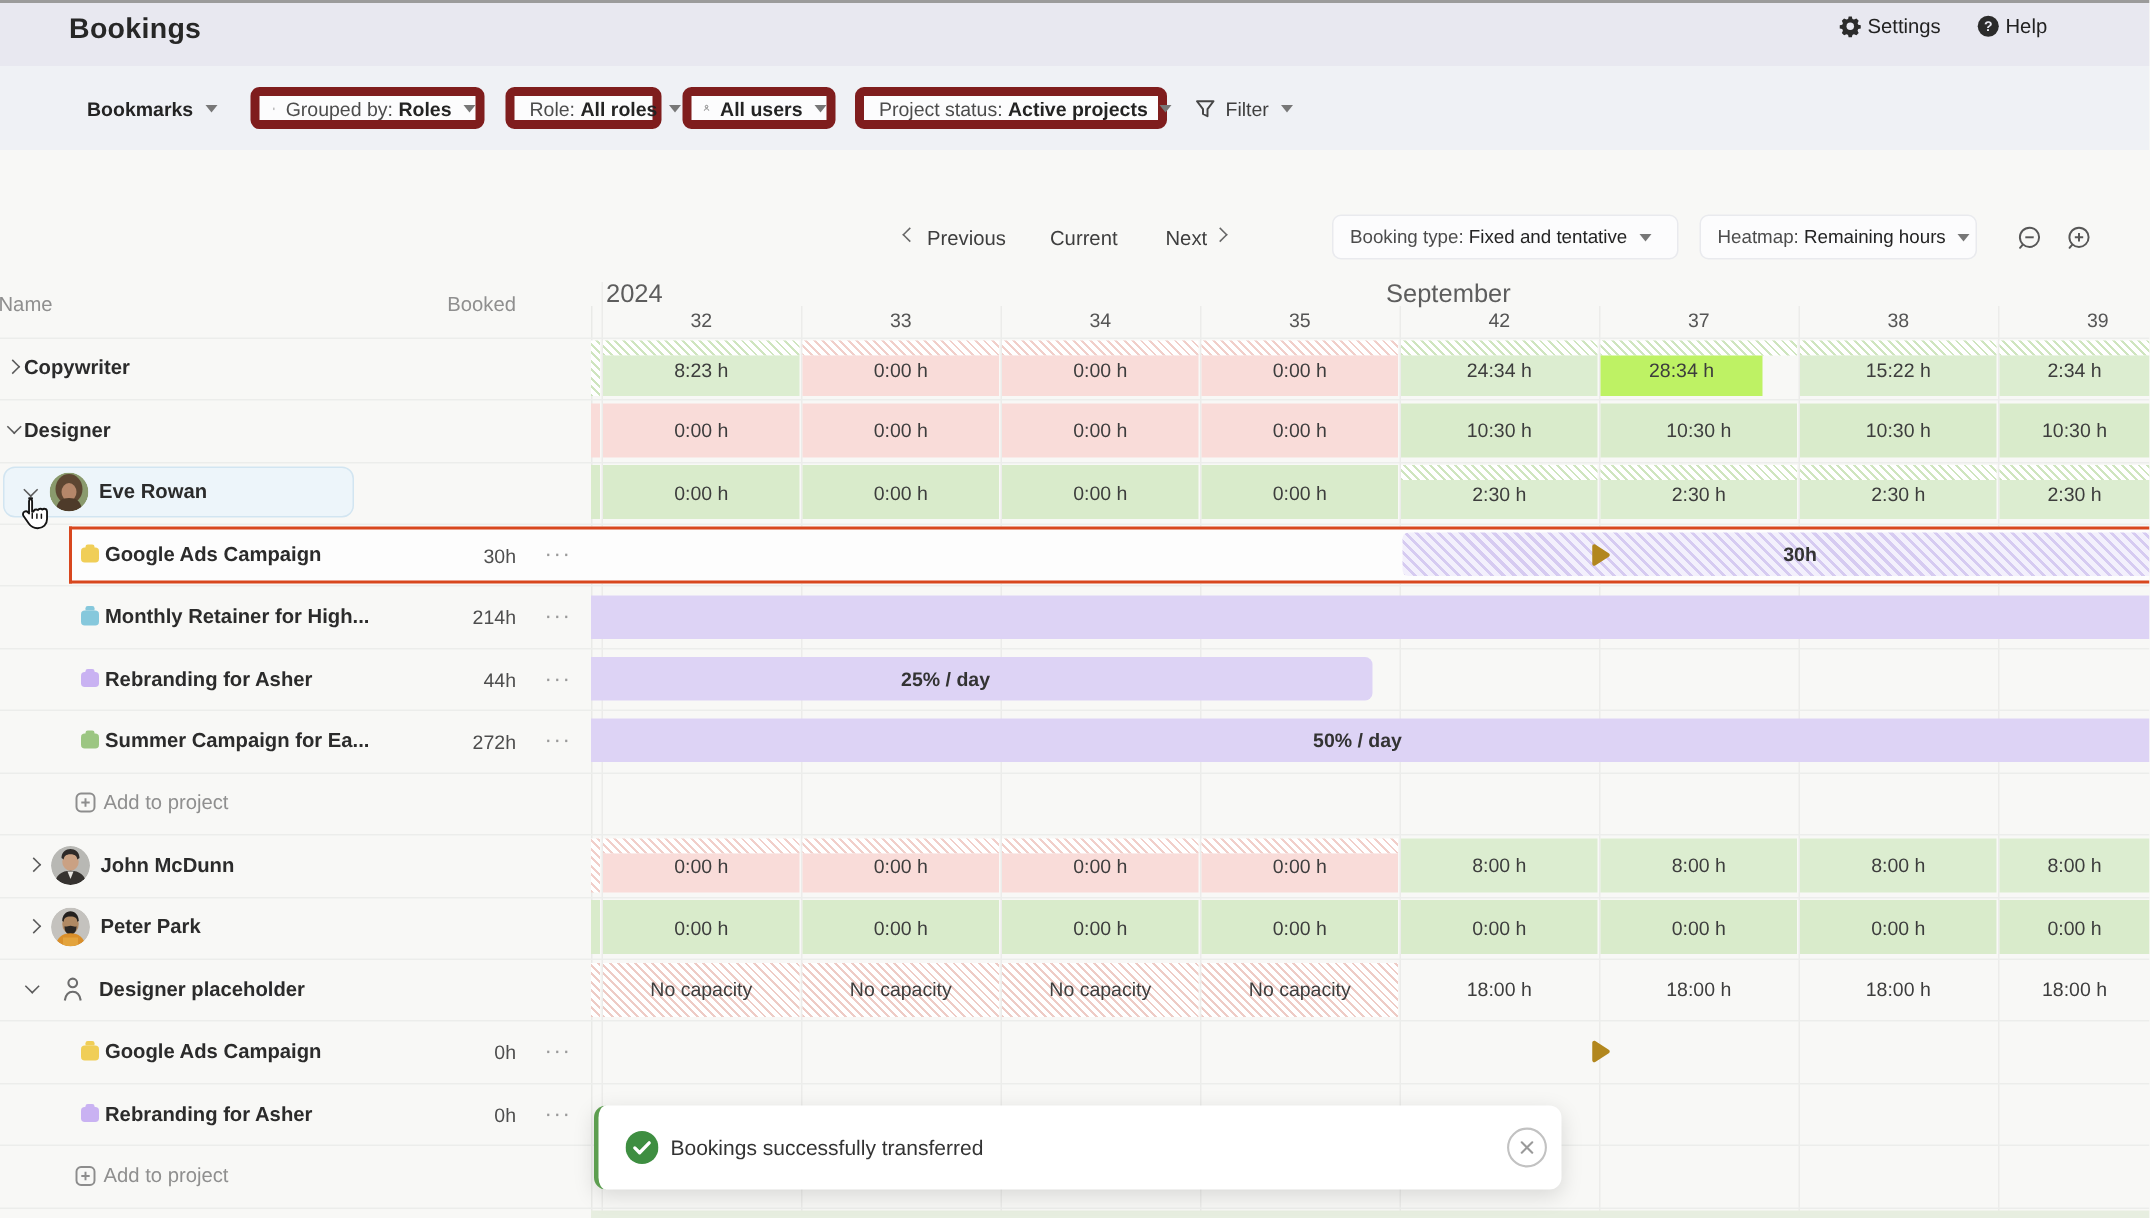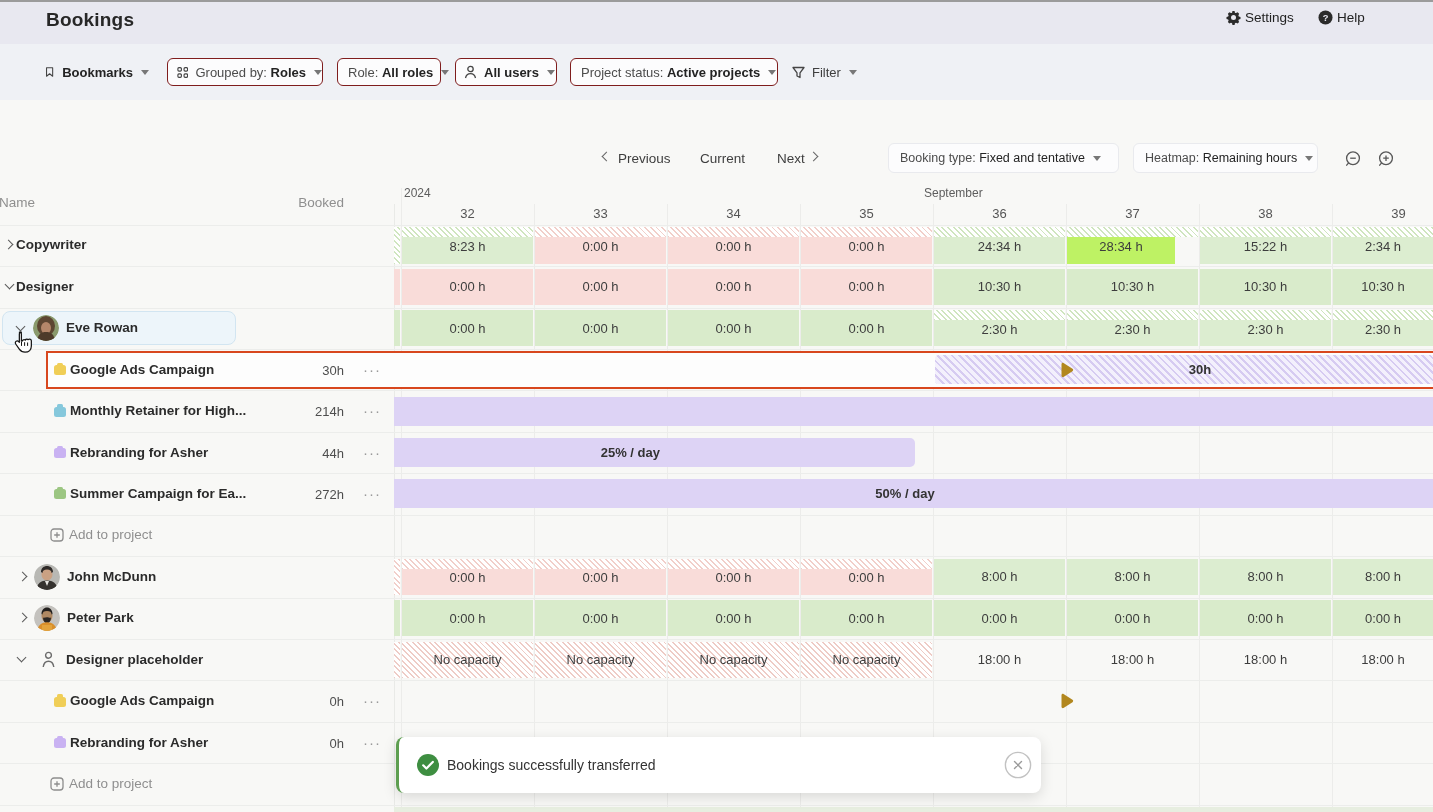--- a/index.html
+++ b/index.html
@@ -2,28 +2,28 @@
 <html><head><meta charset="utf-8"><style>
 *{margin:0;padding:0;box-sizing:border-box;}
 html,body{width:1433px;height:812px;overflow:hidden;}
 body{font-family:"Liberation Sans",sans-serif;background:#f8f8f6;position:relative;}
 .abs{position:absolute;}
 .topline{left:0;top:0;width:1433px;height:2px;background:#9b9b9b;}
 .header{left:0;top:2px;width:1433px;height:42px;background:#e8e8f0;}
 .h-title{left:46px;top:9px;font-size:19px;font-weight:700;color:#272727;letter-spacing:.2px;}
 .h-link{top:10px;font-size:13.5px;font-weight:400;color:#222;}
 .filterbar{left:0;top:44px;width:1433px;height:56px;background:#eff1f5;}
-.chip{position:absolute;top:58px;height:28px;background:#fcfcfd;border:1px solid #7f1d1d;border-radius:6px;display:flex;align-items:center;font-size:13px;color:#4c4c4c;white-space:nowrap;}
+.chip{position:absolute;top:58px;height:28px;background:#fcfcfd;border:6px solid #7f1d1d;border-radius:6px;display:flex;align-items:center;font-size:13px;color:#4c4c4c;white-space:nowrap;}
 .chip b{color:#232323;font-weight:700;}
 .chip.bare{background:transparent;border-color:transparent;}
 .caret{display:inline-block;width:0;height:0;border-left:4px solid transparent;border-right:4px solid transparent;border-top:5px solid #777;margin-left:8px;}
 .navtxt{top:151px;font-size:13.5px;color:#3e3e3e;}
 .tchip{position:absolute;top:143px;height:30px;background:#fcfcfd;border:1px solid #e9eaee;border-radius:6px;display:flex;align-items:center;font-size:12.5px;color:#4c4c4c;white-space:nowrap;}
 .tchip b{color:#232323;font-weight:400;}
-.mlabel{font-size:12px;color:#5d5d5d;}
+.mlabel{font-size:17px;color:#5d5d5d;}
 .wk{position:absolute;top:206px;font-size:13px;color:#555;width:40px;text-align:center;}
 .vline{position:absolute;width:1px;background:#ececea;}
 .rowsep{position:absolute;left:0;width:1433px;height:1px;background:#ecedeb;}
 .lname{position:absolute;font-size:13.5px;font-weight:700;color:#2b2b2b;white-space:nowrap;}
 .lgrey{position:absolute;font-size:13.5px;color:#8f8f8f;white-space:nowrap;}
 .hours{position:absolute;width:60px;text-align:right;font-size:13px;color:#4e4e4e;}
 .dots{position:absolute;font-size:15px;color:#9a9a9a;letter-spacing:1px;}
 .chev{position:absolute;width:7px;height:7px;border-right:1.5px solid #5a5a5a;border-bottom:1.5px solid #5a5a5a;}
 .chev.r{transform:rotate(-45deg);}
 .chev.d{transform:rotate(45deg);}
@@ -124,21 +124,21 @@
     <circle cx="9" cy="8.2" r="6.4" fill="none" stroke="#575757" stroke-width="1.3"></circle>
     <path d="M4.4 13.2l-1.7 2" stroke="#575757" stroke-width="1.3" stroke-linecap="round"></path>
     <path d="M6.2 8.2h5.6M9 5.4v5.6" stroke="#575757" stroke-width="1.3"></path>
   </svg>
 <div class="abs mlabel" style="left:404px;top:186px;">2024</div>
 <div class="abs mlabel" style="left:924px;top:186px;">September</div>
 <div class="wk" style="left:447.5px;">32</div>
 <div class="wk" style="left:580.5px;">33</div>
 <div class="wk" style="left:713.5px;">34</div>
 <div class="wk" style="left:846.5px;">35</div>
-<div class="wk" style="left:979.5px;">36</div>
+<div class="wk" style="left:979.5px;">42</div>
 <div class="wk" style="left:1112.5px;">37</div>
 <div class="wk" style="left:1245.5px;">38</div>
 <div class="wk" style="left:1378.5px;">39</div>
 <div class="vline" style="left:401.0px;top:188px;height:624px;"></div>
 <div class="vline" style="left:534.0px;top:204px;height:608px;"></div>
 <div class="vline" style="left:667.0px;top:204px;height:608px;"></div>
 <div class="vline" style="left:800.0px;top:204px;height:608px;"></div>
 <div class="vline" style="left:933.0px;top:204px;height:608px;"></div>
 <div class="vline" style="left:1066.0px;top:204px;height:608px;"></div>
 <div class="vline" style="left:1199.0px;top:204px;height:608px;"></div>

